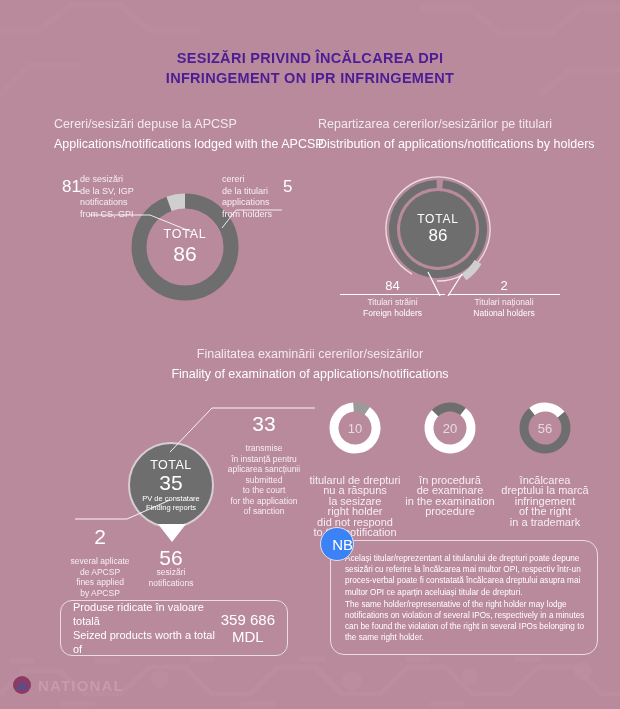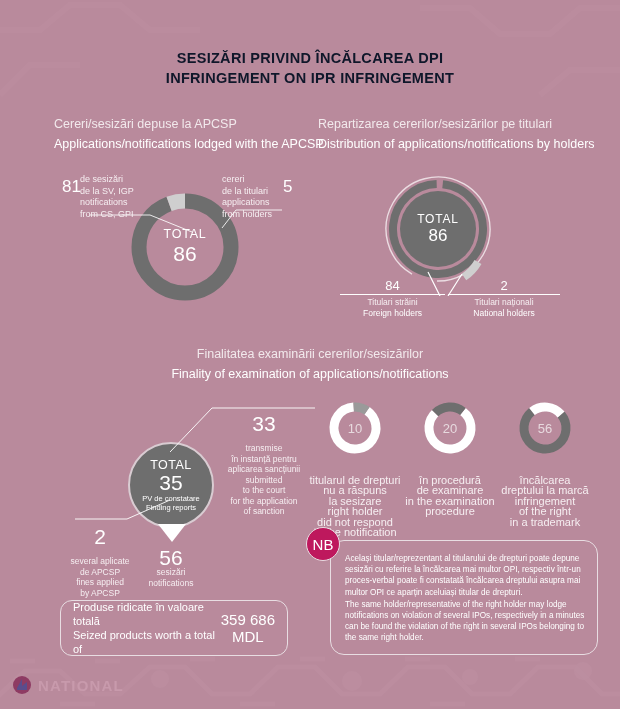--- a/index.html
+++ b/index.html
@@ -22,21 +22,21 @@
   .deco-top { top: 0; height: 120px; }
   .deco-bottom { bottom: 0; height: 60px; }
 
   
   .main-title {
     position: absolute; top: 48px; left: 0; width: 620px;
     text-align: center; line-height: 20px;
   }
   .main-title div {
     font-size: 14.5px; font-weight: bold; letter-spacing: .3px;
-    color: #0f172a;
+    color: #4c1d95;
   }
 
   
   .sec-head { position: absolute; line-height: 20px; }
   .sec-head .ro { font-size: 12.5px; color: #f2e9ec; }
   .sec-head .en { font-size: 12.5px; color: #ffffff; }
 
   #head-left  { top: 114px; left: 54px; }
   #head-right { top: 114px; left: 318px; }
   #head-mid   { top: 344px; left: 0; width: 620px; text-align: center; }
@@ -95,24 +95,24 @@
   }
 
   
   #nb-box {
     position: absolute; left: 330px; top: 540px;
     width: 268px; padding: 12px 12px 10px 14px;
     border: 1.5px solid #e8dde2; border-radius: 14px;
     font-size: 8.2px; line-height: 11.2px; color: #ffffff;
   }
   #nb-badge {
-    position: absolute; left: 306px; top: 527px;
+    position: absolute; left: 320px; top: 527px;
     width: 34px; height: 34px; border-radius: 50%;
-    background: #be185d; border: 1.5px solid #e8dde2;
-    display: flex; align-items: center; justify-content: center;
+    background: #3b82f6; border: 1.5px solid #e8dde2;
+    display: flex; align-items: center; justify-content: flex-end;
     font-size: 15px; color: #ffffff;
   }
 
   
   #seized-box {
     position: absolute; left: 60px; top: 600px;
     width: 228px; height: 56px;
     border: 1.5px solid #e8dde2; border-radius: 12px;
     display: flex; align-items: center; padding: 0 12px;
   }

